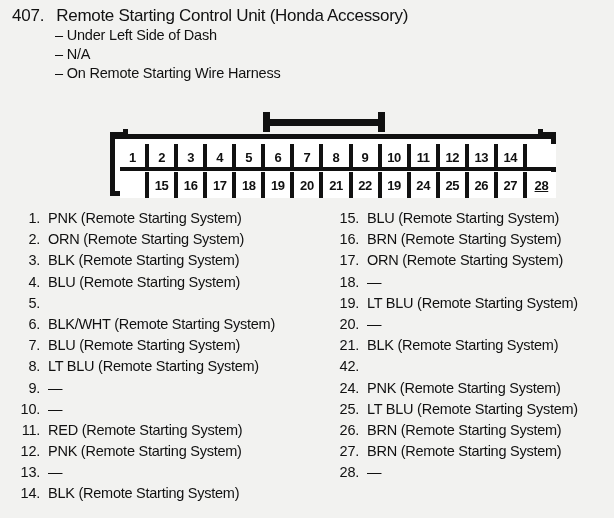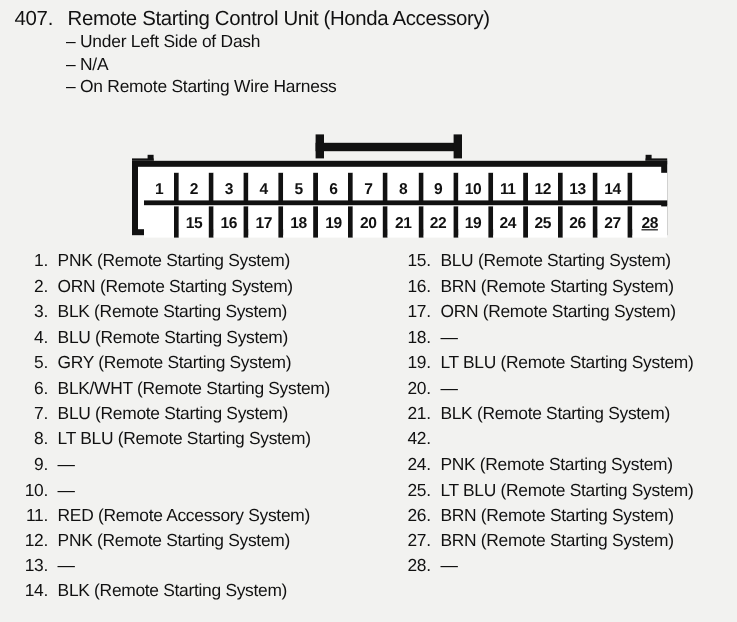--- a/index.html
+++ b/index.html
@@ -258,21 +258,20 @@
       <div class="pin-item">
         <span class="pin-no">3.</span>
         <span class="pin-desc">BLK (Remote Starting System)</span>
       </div>
       <div class="pin-item">
         <span class="pin-no">4.</span>
         <span class="pin-desc">BLU (Remote Starting System)</span>
       </div>
       <div class="pin-item">
         <span class="pin-no">5.</span>
-        <span class="pin-desc">GRY (Remote Starting System)</span>
       </div>
       <div class="pin-item">
         <span class="pin-no">6.</span>
         <span class="pin-desc">BLK/WHT (Remote Starting System)</span>
       </div>
       <div class="pin-item">
         <span class="pin-no">7.</span>
         <span class="pin-desc">BLU (Remote Starting System)</span>
       </div>
       <div class="pin-item">
@@ -282,21 +281,21 @@
       <div class="pin-item">
         <span class="pin-no">9.</span>
         <span class="pin-desc">—</span>
       </div>
       <div class="pin-item">
         <span class="pin-no">10.</span>
         <span class="pin-desc">—</span>
       </div>
       <div class="pin-item">
         <span class="pin-no">11.</span>
-        <span class="pin-desc">RED (Remote Accessory System)</span>
+        <span class="pin-desc">RED (Remote Starting System)</span>
       </div>
       <div class="pin-item">
         <span class="pin-no">12.</span>
         <span class="pin-desc">PNK (Remote Starting System)</span>
       </div>
       <div class="pin-item">
         <span class="pin-no">13.</span>
         <span class="pin-desc">—</span>
       </div>
       <div class="pin-item">

